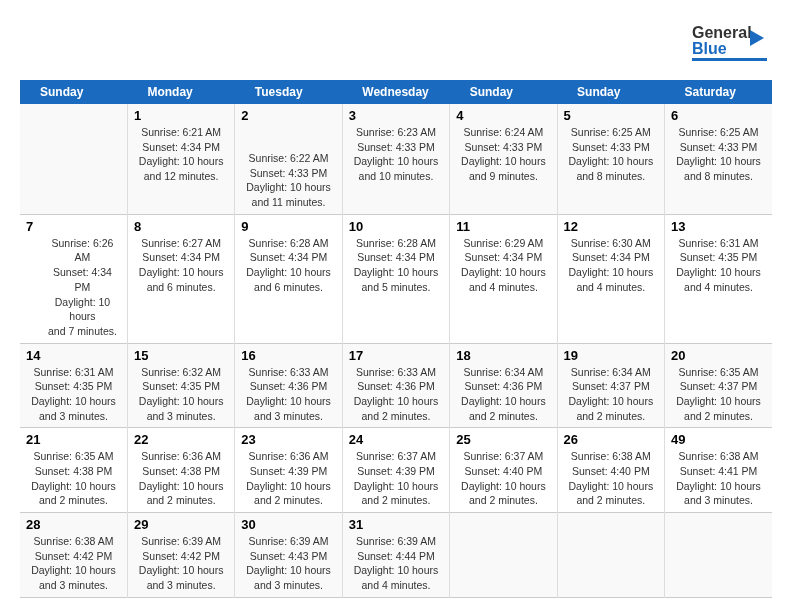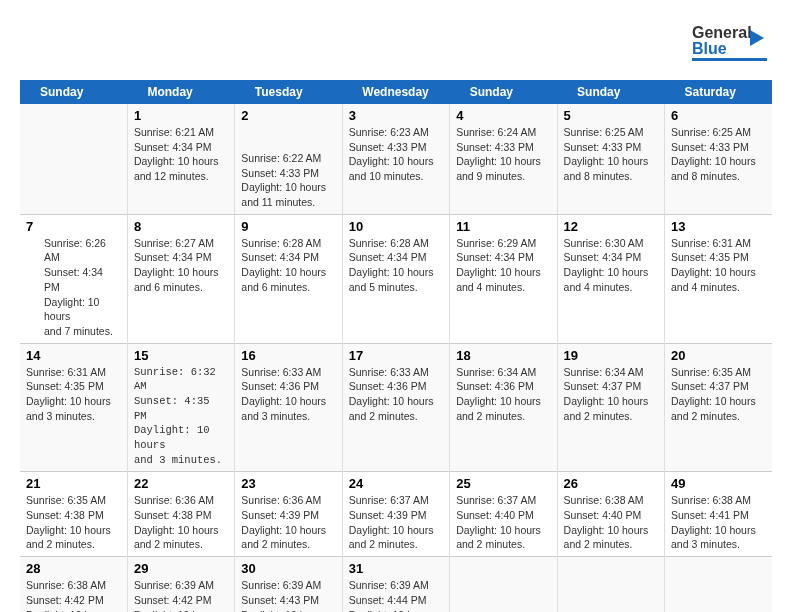--- a/index.html
+++ b/index.html
@@ -61,20 +61,21 @@
     .day-num {
       font-weight: bold;
       font-size: 13px;
       display: block;
       margin-bottom: 2px;
     }
     .day-info {
       font-size: 10.5px;
       color: #333;
       line-height: 1.4;
+      text-align: center;
     }
     .logo-wrapper {
       display: flex;
       align-items: center;
     }
   </style>
 </head>
 <body>
 
 <div class="header">
@@ -204,21 +205,21 @@
       <tr>
         <td>
           <span class="day-num">14</span>
           <div class="day-info" style="white-space: pre-line;">Sunrise: 6:31 AM
 Sunset: 4:35 PM
 Daylight: 10 hours
 and 3 minutes.</div>
         </td>
         <td>
           <span class="day-num">15</span>
-          <div class="day-info" style="white-space: pre-line; font-family: Liberation Mono, monospace;">Sunrise: 6:32 AM
+          <div class="day-info" style="white-space: pre-line;">Sunrise: 6:32 AM
 Sunset: 4:35 PM
 Daylight: 10 hours
 and 3 minutes.</div>
         </td>
         <td>
           <span class="day-num">16</span>
           <div class="day-info" style="white-space: pre-line;">Sunrise: 6:33 AM
 Sunset: 4:36 PM
 Daylight: 10 hours
 and 3 minutes.</div>

